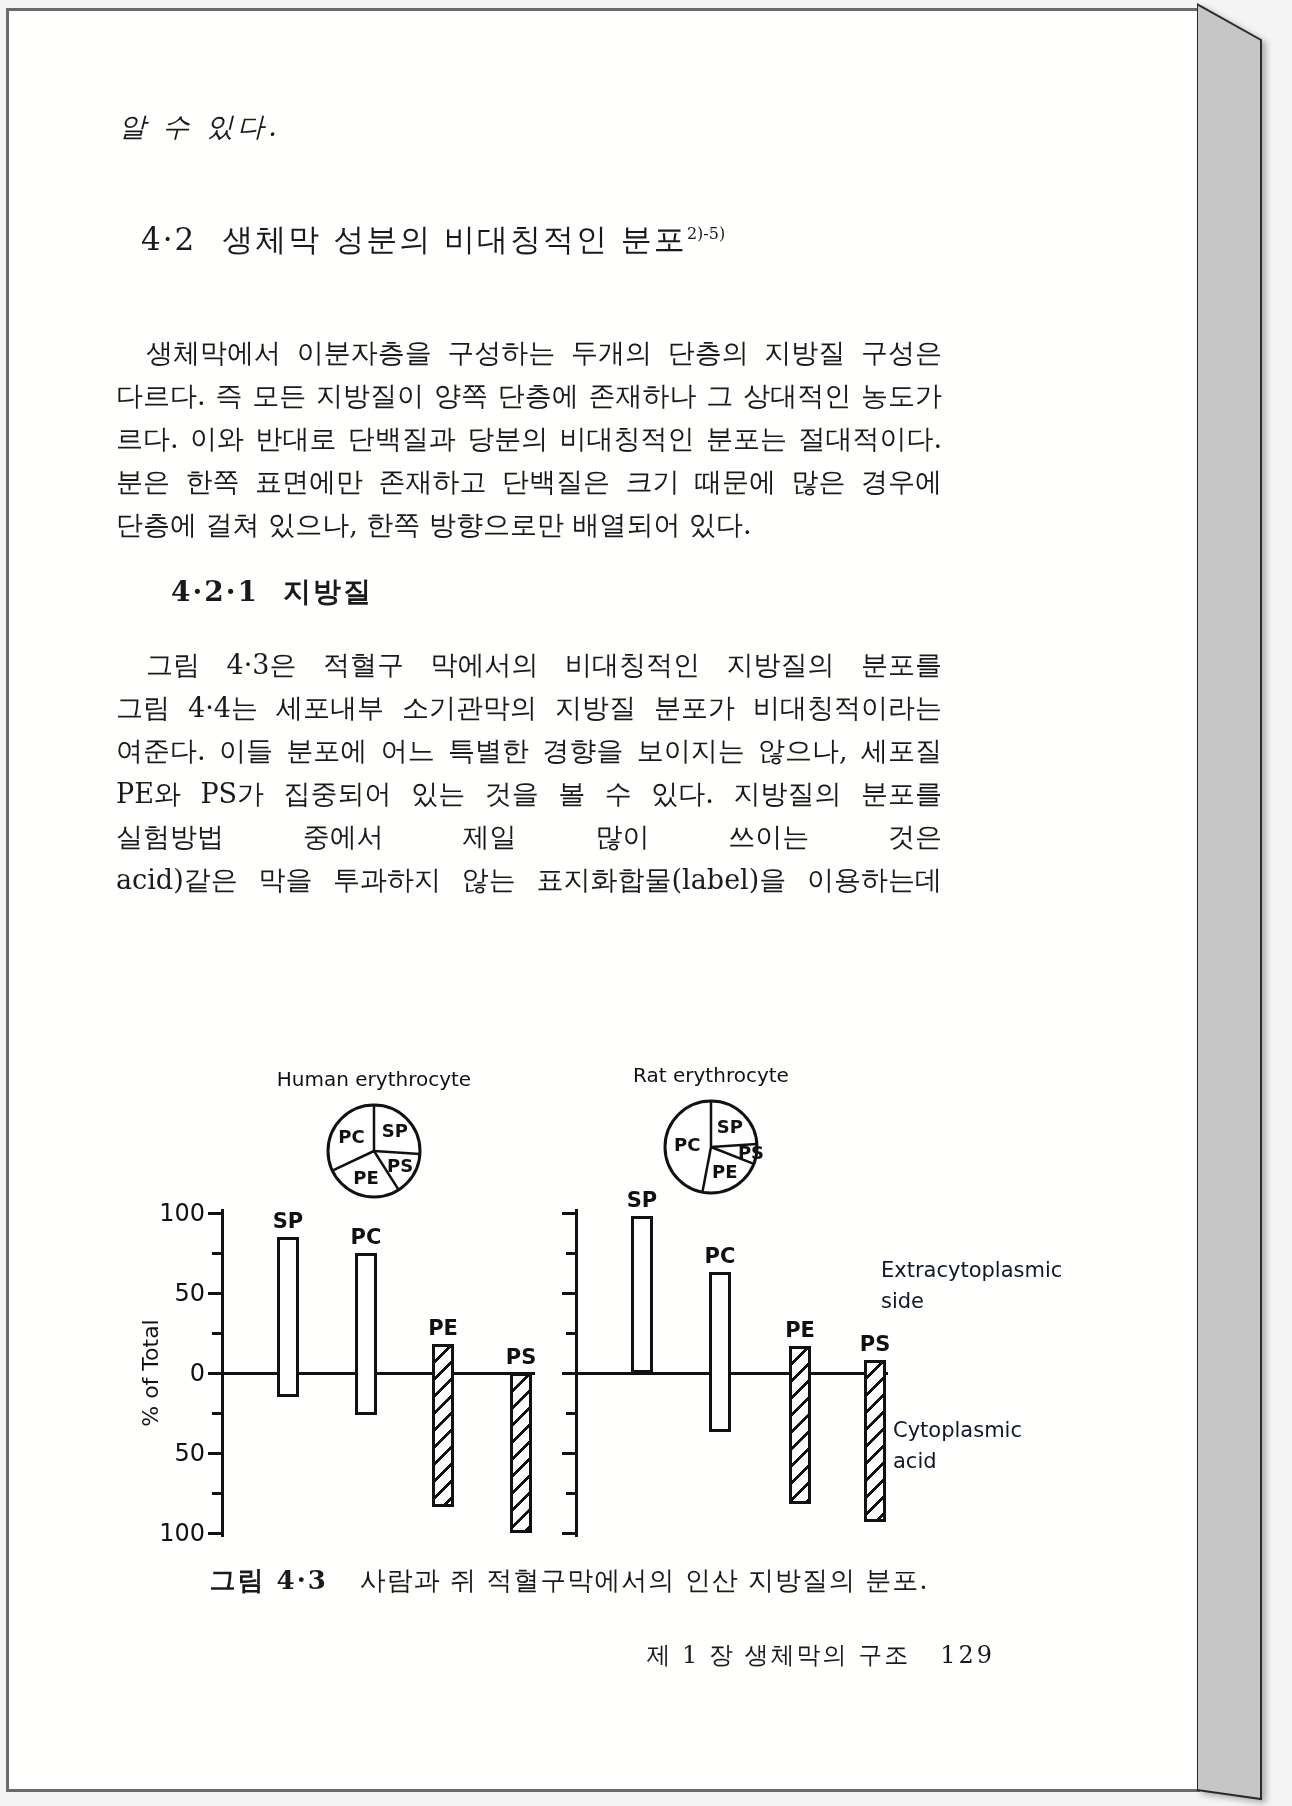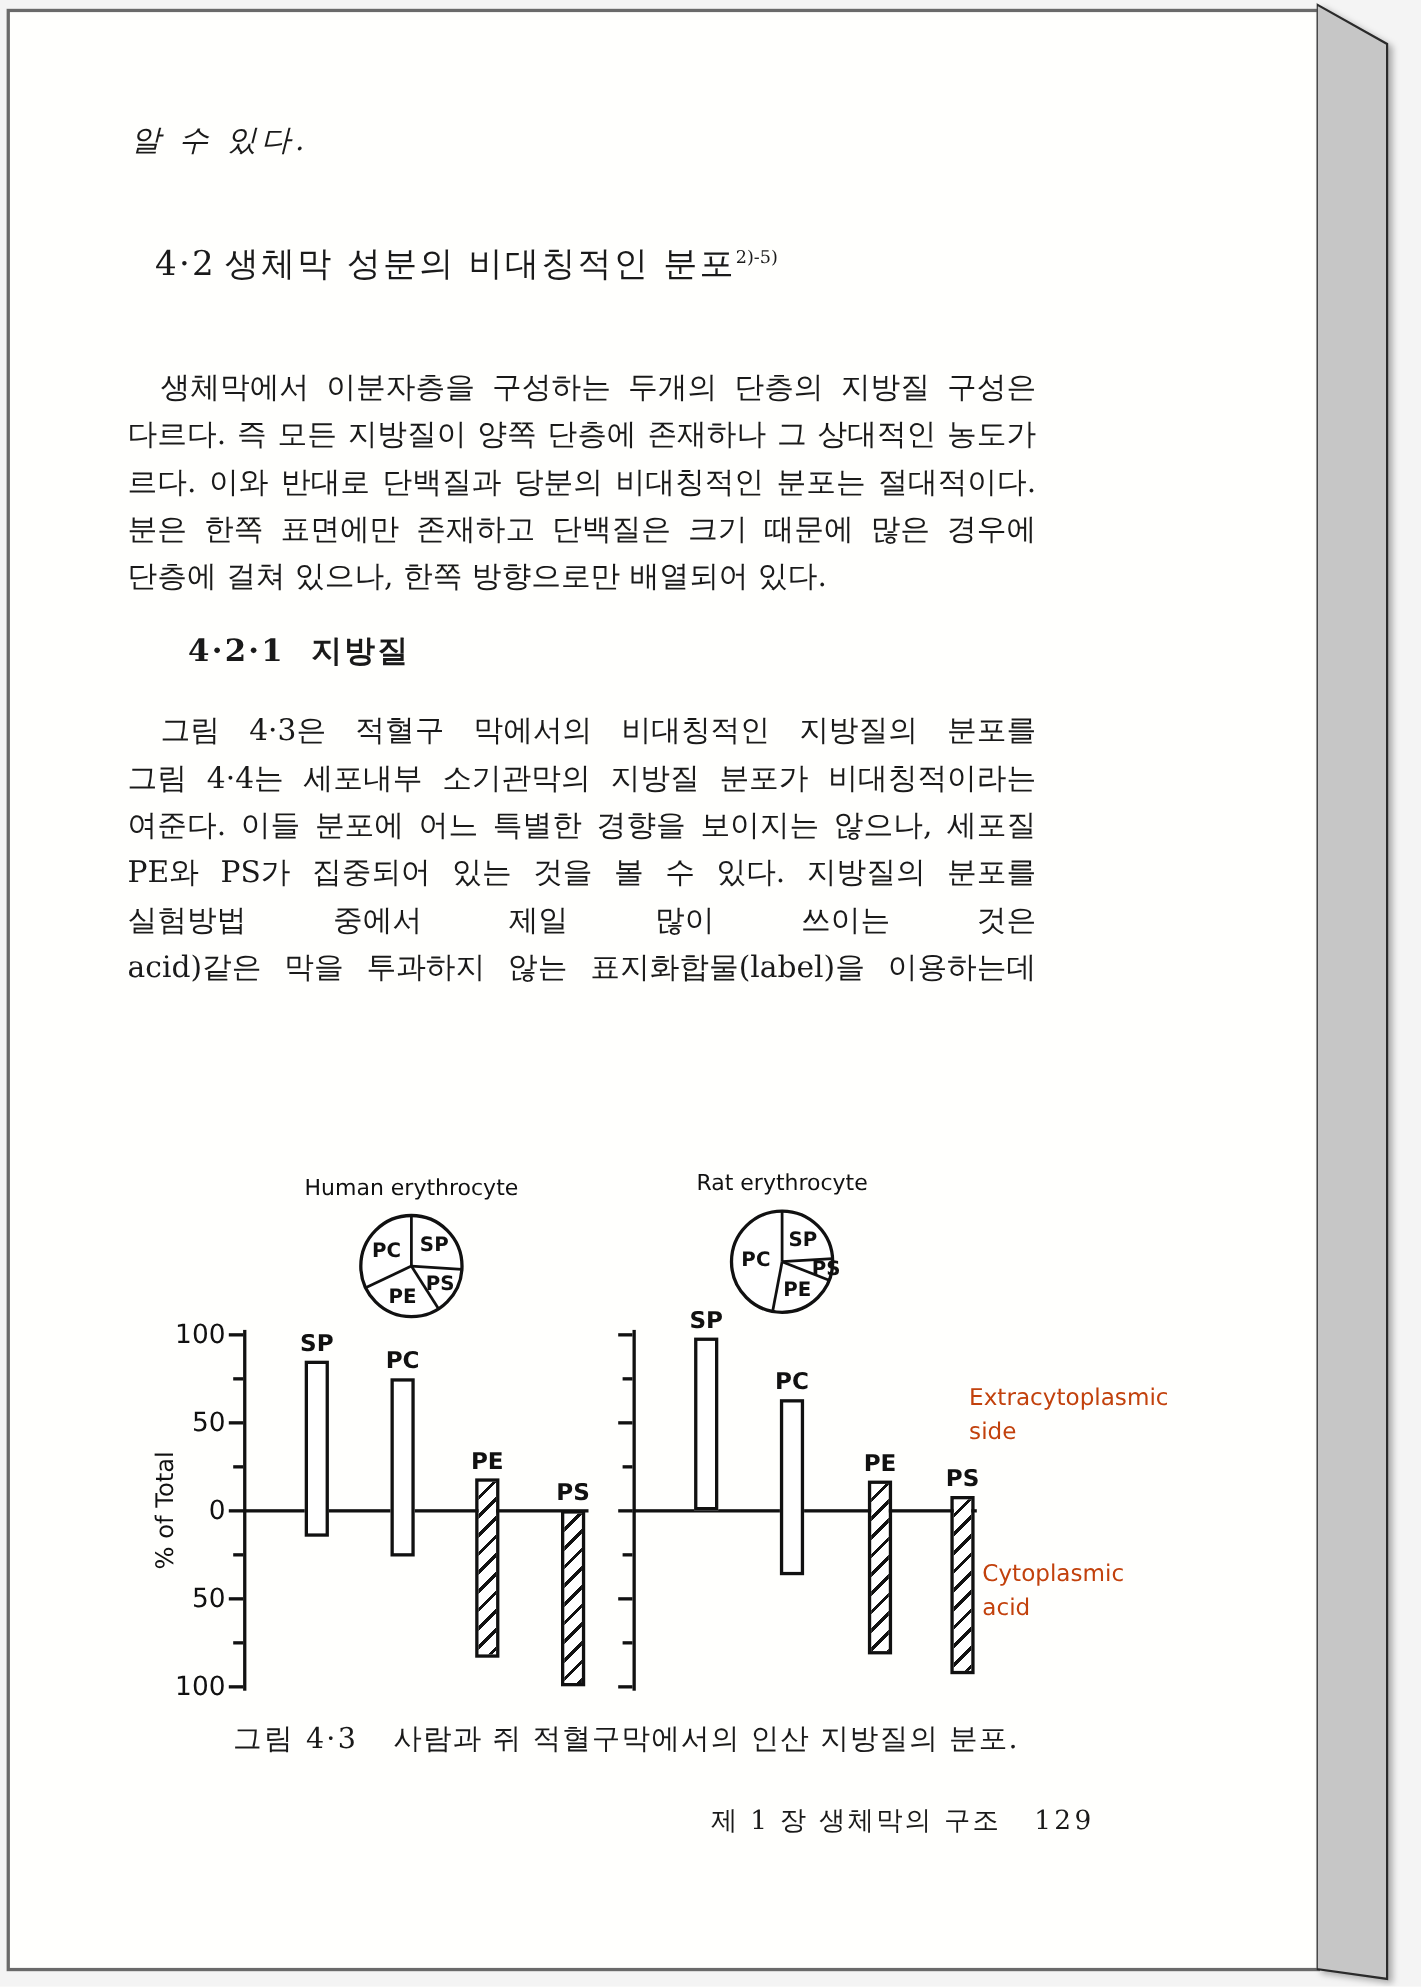--- a/index.html
+++ b/index.html
@@ -11,21 +11,21 @@
   }
   .page{
     position:absolute;left:6px;top:8px;width:1194px;height:1784px;
     background:#fffffd;border:3px solid #6a6a6a;box-sizing:border-box;
   }
   .page-edge{position:absolute;left:1197px;top:0;filter:drop-shadow(4px 3px 3px rgba(0,0,0,.30));}
 
   .pre-text{position:absolute;left:110px;top:98px;font-size:27px;letter-spacing:4px;font-style:italic;}
 
   .section-heading{position:absolute;left:132px;top:208px;font-size:31px;letter-spacing:2px;}
-  .section-heading .sec-num{margin-right:8px;}
+  .section-heading .sec-num{margin-right:26px;}
   .section-heading sup{font-size:16px;letter-spacing:0;text-align:right;}
 
   .para{position:absolute;left:107px;width:826px;font-size:27px;}
   .para .line{
     height:43px;line-height:43px;white-space:nowrap;
     text-align:justify;text-align-last:justify;word-break:keep-all;white-space:normal;
     overflow:hidden;
   }
   .para .line:first-child{text-indent:30px;}
   #para1{top:320px;}
@@ -49,24 +49,24 @@
   .tick{position:absolute;height:3px;background:#111;}
   .ticklabel{position:absolute;width:46px;text-align:right;font-size:24px;line-height:28px;color:#111;}
   .ylabel{position:absolute;width:200px;height:26px;text-align:center;font-size:22px;color:#111;
     transform:rotate(-90deg);}
   .zeroline{position:absolute;height:3px;background:#111;}
   .bar{position:absolute;width:22px;border:3px solid #111;background:#fff;}
   .bar.hatched{
     background:repeating-linear-gradient(135deg,#fff 0px,#fff 9px,#111 9px,#111 12px);
   }
   .barlabel{position:absolute;width:56px;text-align:center;font:600 21px "DejaVu Sans",sans-serif;color:#111;}
-  .sidelabel{position:absolute;font-size:21px;line-height:31px;color:#c2410c;}
+  .sidelabel{position:absolute;font-size:21px;line-height:31px;color:#0f172a;}
 
   .caption{position:absolute;left:60px;top:1552px;width:1000px;text-align:center;font-size:26px;letter-spacing:1px;}
-  .caption .cap-label{font-weight:normal;margin-right:32px;letter-spacing:2px;}
+  .caption .cap-label{font-weight:bold;margin-right:32px;letter-spacing:2px;}
 
   .footer{position:absolute;left:0;top:1628px;width:986px;text-align:right;font-size:24px;letter-spacing:2px;}
   .footer .pagenum{margin-left:30px;letter-spacing:3px;font-variant-numeric:oldstyle-nums;}
 </style>
 </head>
 <body>
 
 <div class="page">
 
   <div class="pre-text">알 수 있다.</div>

